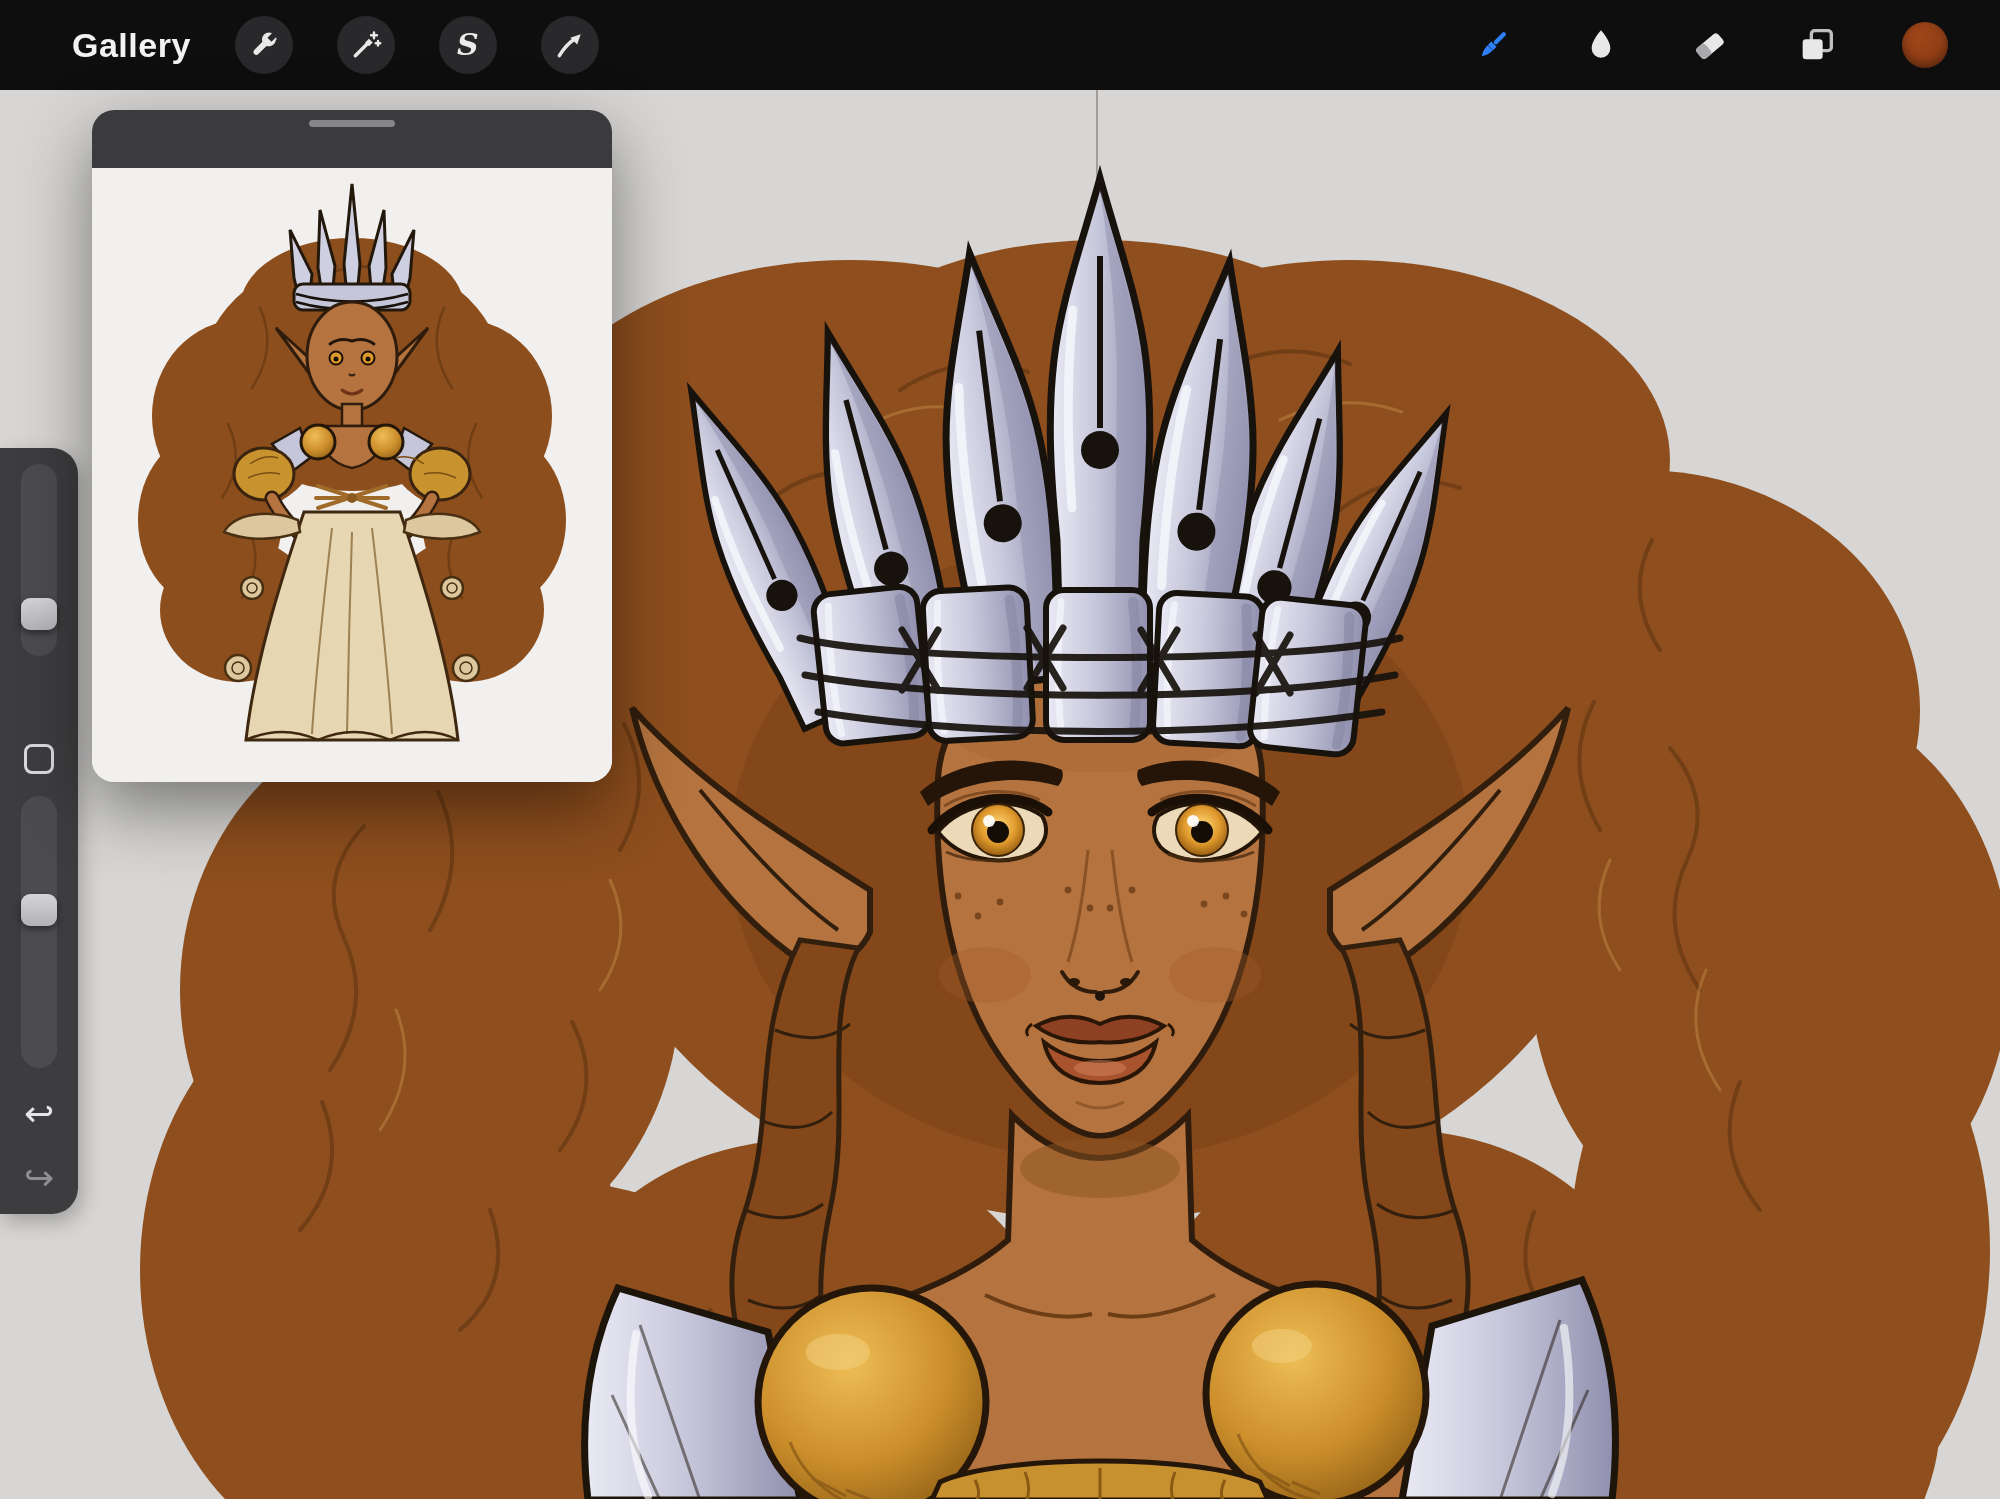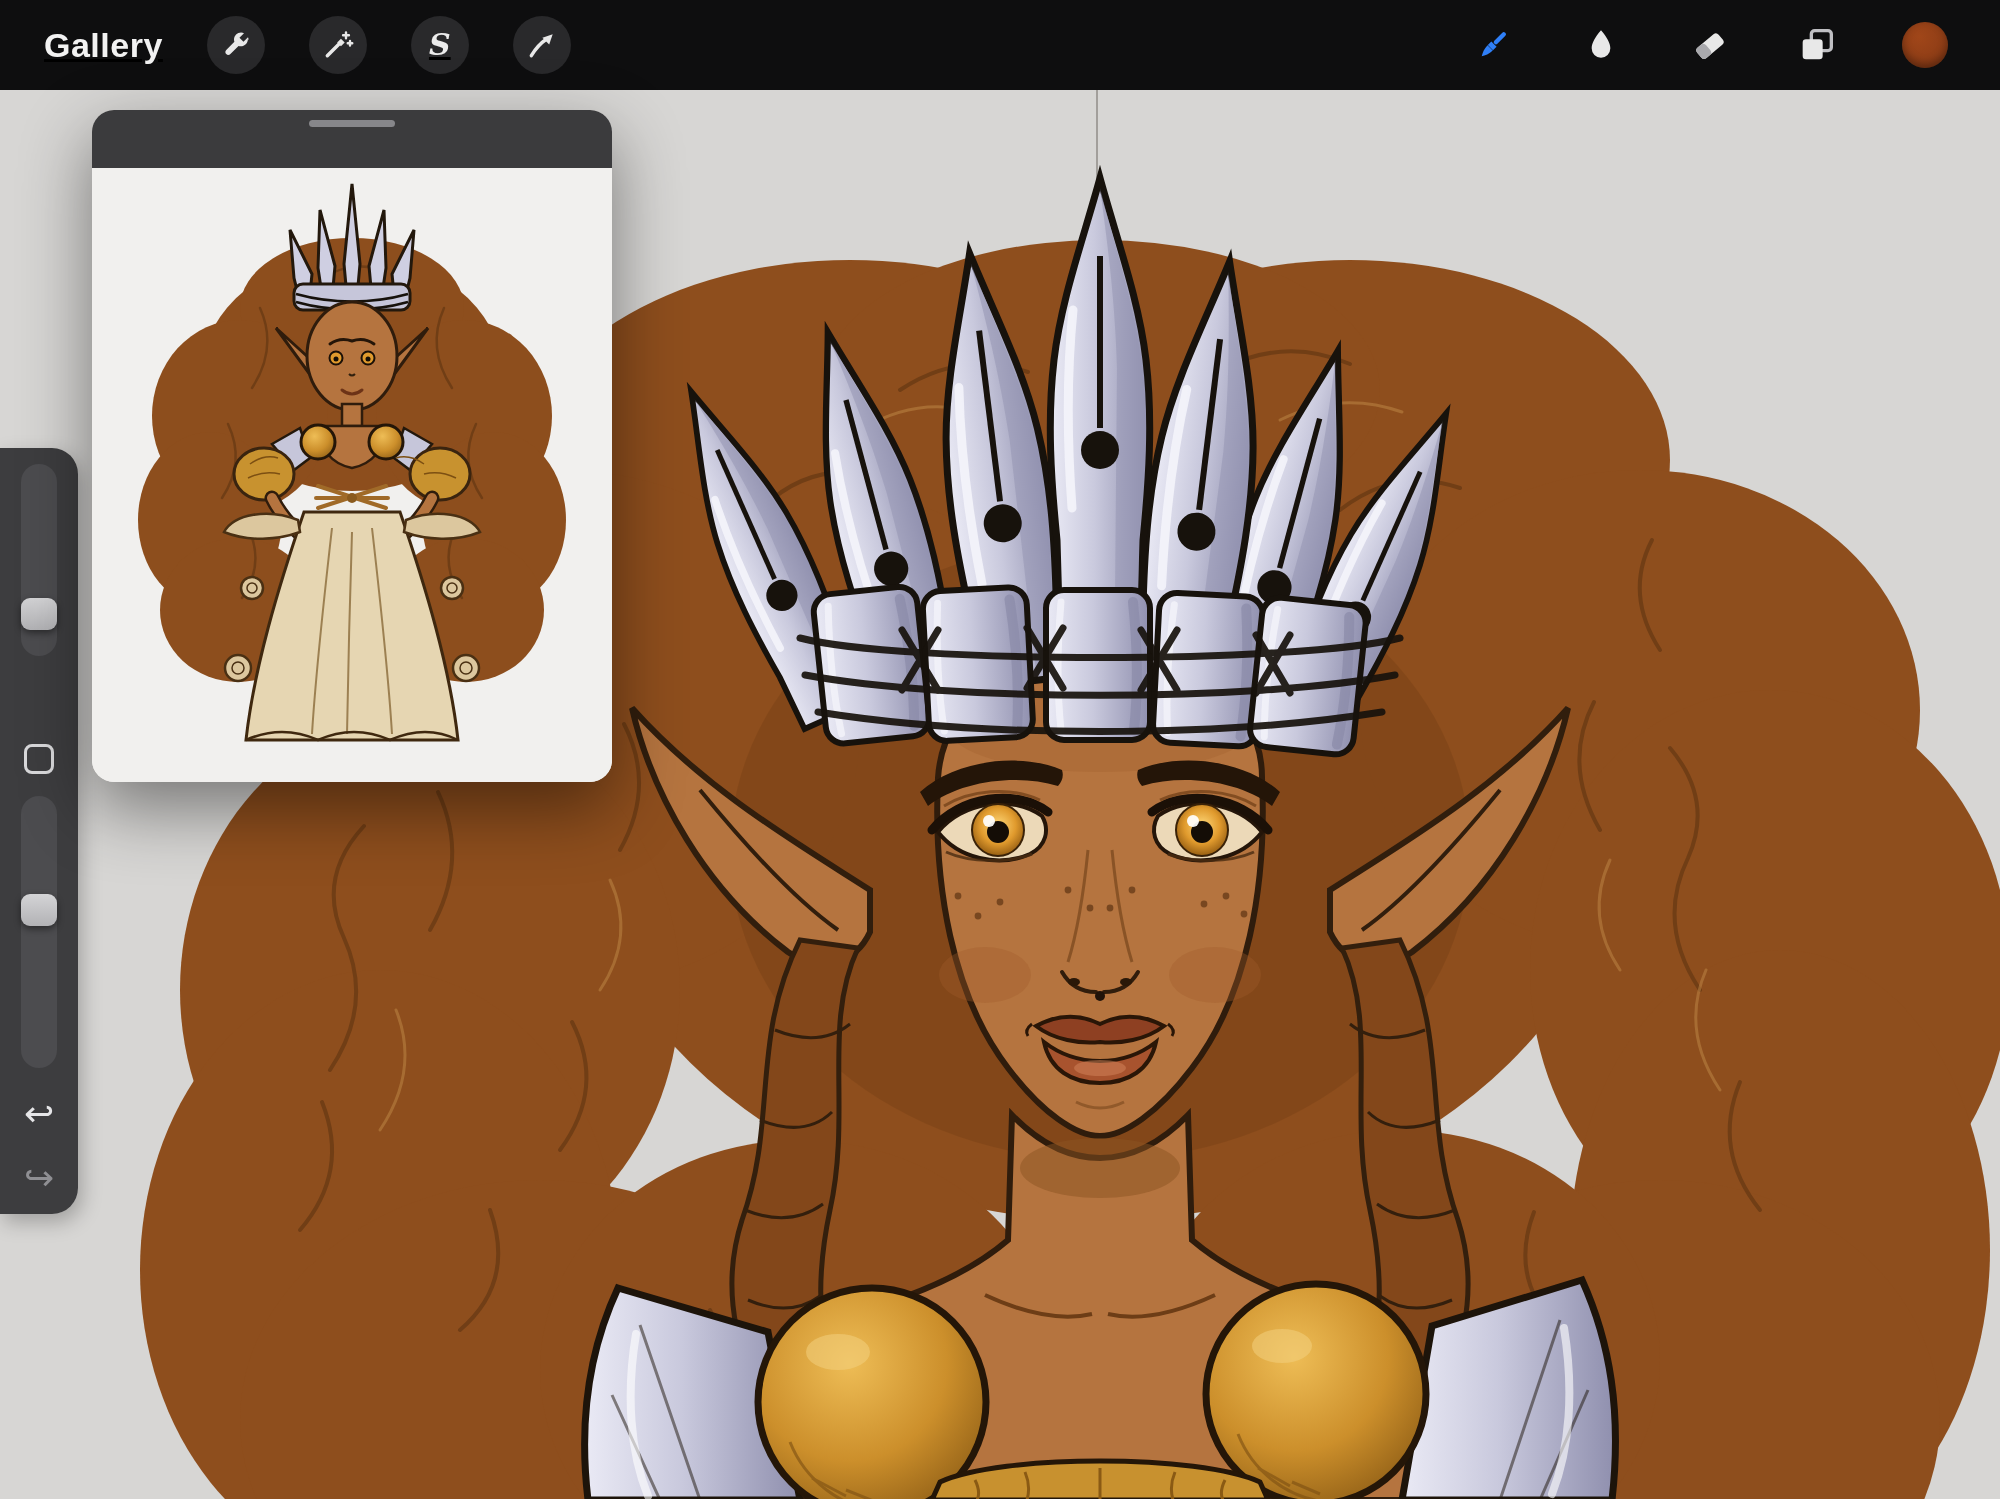--- a/index.html
+++ b/index.html
@@ -9,21 +9,21 @@
     background: var(--canvas-bg, #d7d6d4);
     font-family: "Liberation Sans", sans-serif;
   }
 
   
   .toolbar {
     position:absolute; top:0; left:0; right:0; height:90px;
     background: var(--toolbar-bg, #0e0e0f);
     display:flex; align-items:center; justify-content:space-between; z-index:20;
   }
-  .tb-left { display:flex; align-items:center; gap:44px; padding-left:44px;text-decoration:underline; }
+  .tb-left { display:flex; align-items:center; gap:44px; padding-left:72px; }
   .gallery-btn {
     background:none; border:none; padding:0; cursor:pointer;
     color:#f2f2f2; font-size:34px; font-weight:600; font-family:inherit; letter-spacing:.5px;
   }
   .tb-circle {
     width:58px; height:58px; border-radius:50%; background:#29292b; border:none; padding:0;
     display:flex; align-items:center; justify-content:center; cursor:pointer;
   }
   .tb-circle svg { width:32px; height:32px; display:block; }
   .s-glyph { font-family:"DejaVu Serif", serif; font-style:italic; font-weight:bold; font-size:30px; color:#ececec; line-height:1; }

